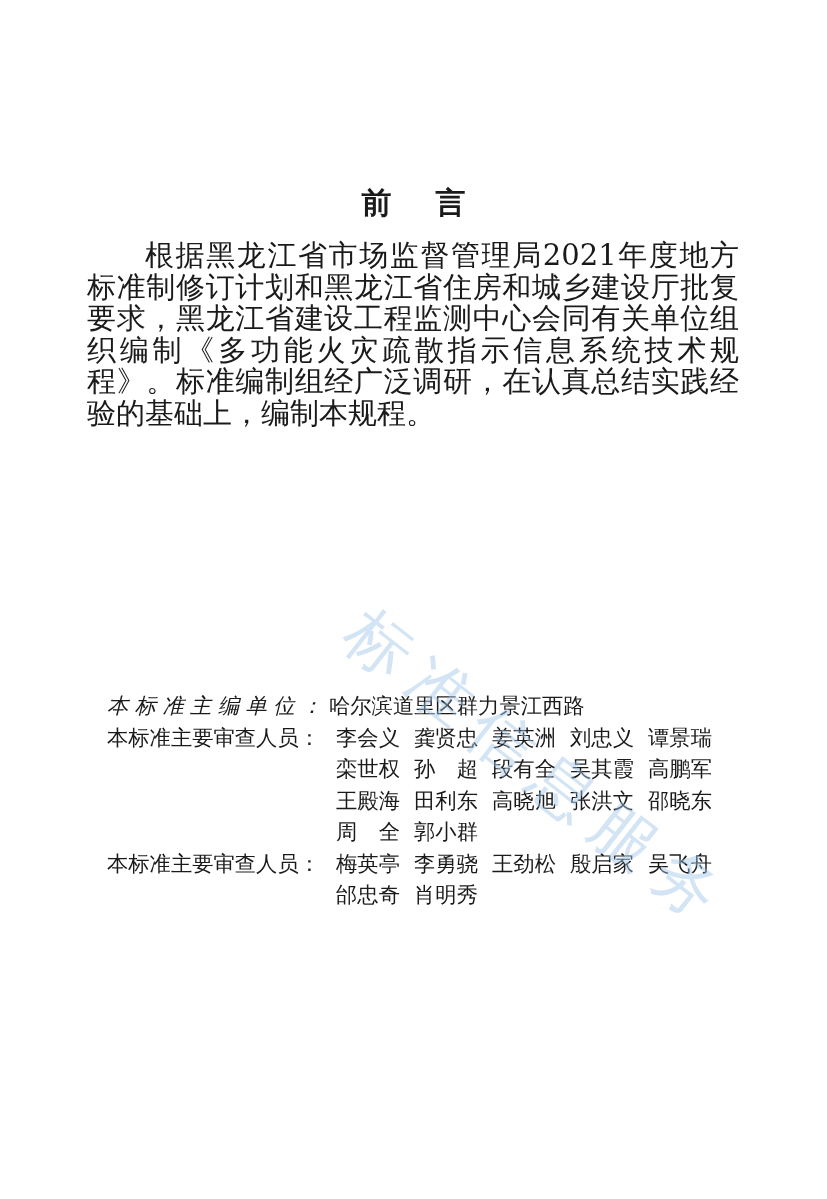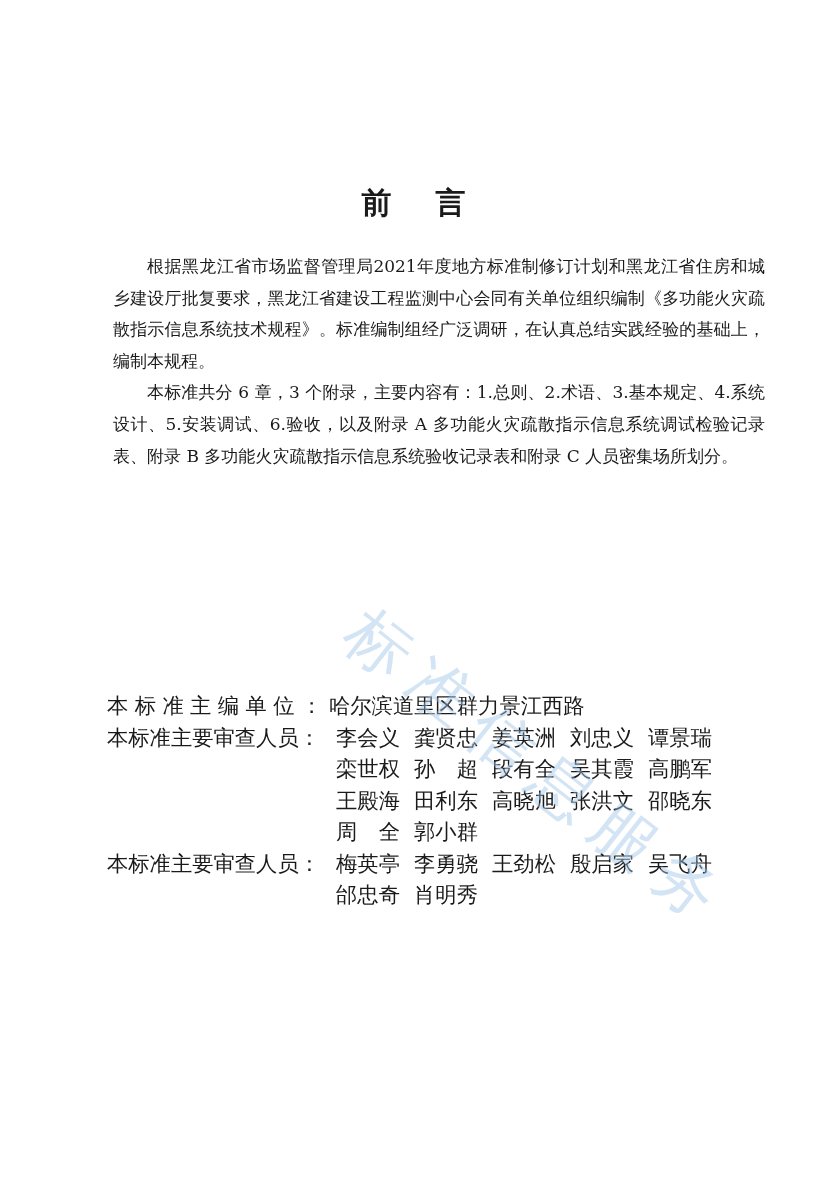--- a/index.html
+++ b/index.html
@@ -3,46 +3,45 @@
 <meta charset="utf-8">
 <style>
   html, body { margin: 0; padding: 0; background: #ffffff; }
   body { width: 827px; height: 1199px; position: relative; overflow: hidden;
          font-family: "DejaVu Serif", "Liberation Serif", serif; color: #1a1a1a; }
   .page { position: absolute; left: 0; top: 0; width: 827px; height: 1199px; }
   .title { position: absolute; top: 183px; left: 0; width: 827px; text-align: center;
            font-size: 30px; font-weight: bold; letter-spacing: 0; font-family: "DejaVu Sans", sans-serif; }
   .title span { display: inline-block; }
   .title .gap { width: 44px; }
-  .body { position: absolute; left: 87px; top: 251px; width: 652px; font-size: 17px; line-height: 31.6px;
-          text-align: justify; margin-left: 26px; }
+  .body { position: absolute; left: 87px; top: 240px; width: 652px; font-size: 29px; line-height: 31.6px;
+          text-align: justify; }
   .para { margin: 0; text-indent: 2em; text-align: justify; text-align-last: left; }
   .credits { position: absolute; left: 107px; top: 690px; font-size: 21.3px; line-height: 31.5px; }
   .crow { display: flex; }
   .clabel { width: 222px; white-space: nowrap; }
-  .clabel.spaced { letter-spacing: 6.4px; }
+  .clabel.spaced { letter-spacing: 6.4px; font-style: italic; }
   .cvals { display: flex; flex-wrap: wrap; width: 390px; }
   .name { width: 78px; white-space: pre; text-align: center; }
   .watermark { position: absolute; left: 380px; top: 590px; color: #9fc4e8; opacity: 0.45;
                font-size: 64px; transform: rotate(38deg); transform-origin: left top;
                letter-spacing: 14px; white-space: nowrap; font-family: "DejaVu Sans", sans-serif;
                pointer-events: none; }
 </style>
 </head>
 <body>
 
 <div class="page">
 
   <div class="title">
     <span>前</span><span class="gap"></span><span>言</span>
   </div>
 
   <div class="body">
     <p class="para">根据黑龙江省市场监督管理局2021年度地方标准制修订计划和黑龙江省住房和城乡建设厅批复要求，黑龙江省建设工程监测中心会同有关单位组织编制《多功能火灾疏散指示信息系统技术规程》。标准编制组经广泛调研，在认真总结实践经验的基础上，编制本规程。</p>
-    <p class="para">本标准共分 6 章，3 个附录，主要内容有：1.总则、2.术语、3.基本规定、4.系统设计、5.安装调试、6.验收，以及附录 A 多功能火灾疏散指示信息系统调试检验记录表、附录 B 多功能火灾疏散指示信息系统验收记录表和附录 C 人员密集场所划分。</p>
   </div>
 
   <div class="credits">
     <div class="crow">
       <div class="clabel spaced">本标准主编单位：</div>
       <div class="cvals">哈尔滨道里区群力景江西路</div>
     </div>
     <div class="crow">
       <div class="clabel">本标准主要审查人员：</div>
       <div class="cvals" id="drafters">

